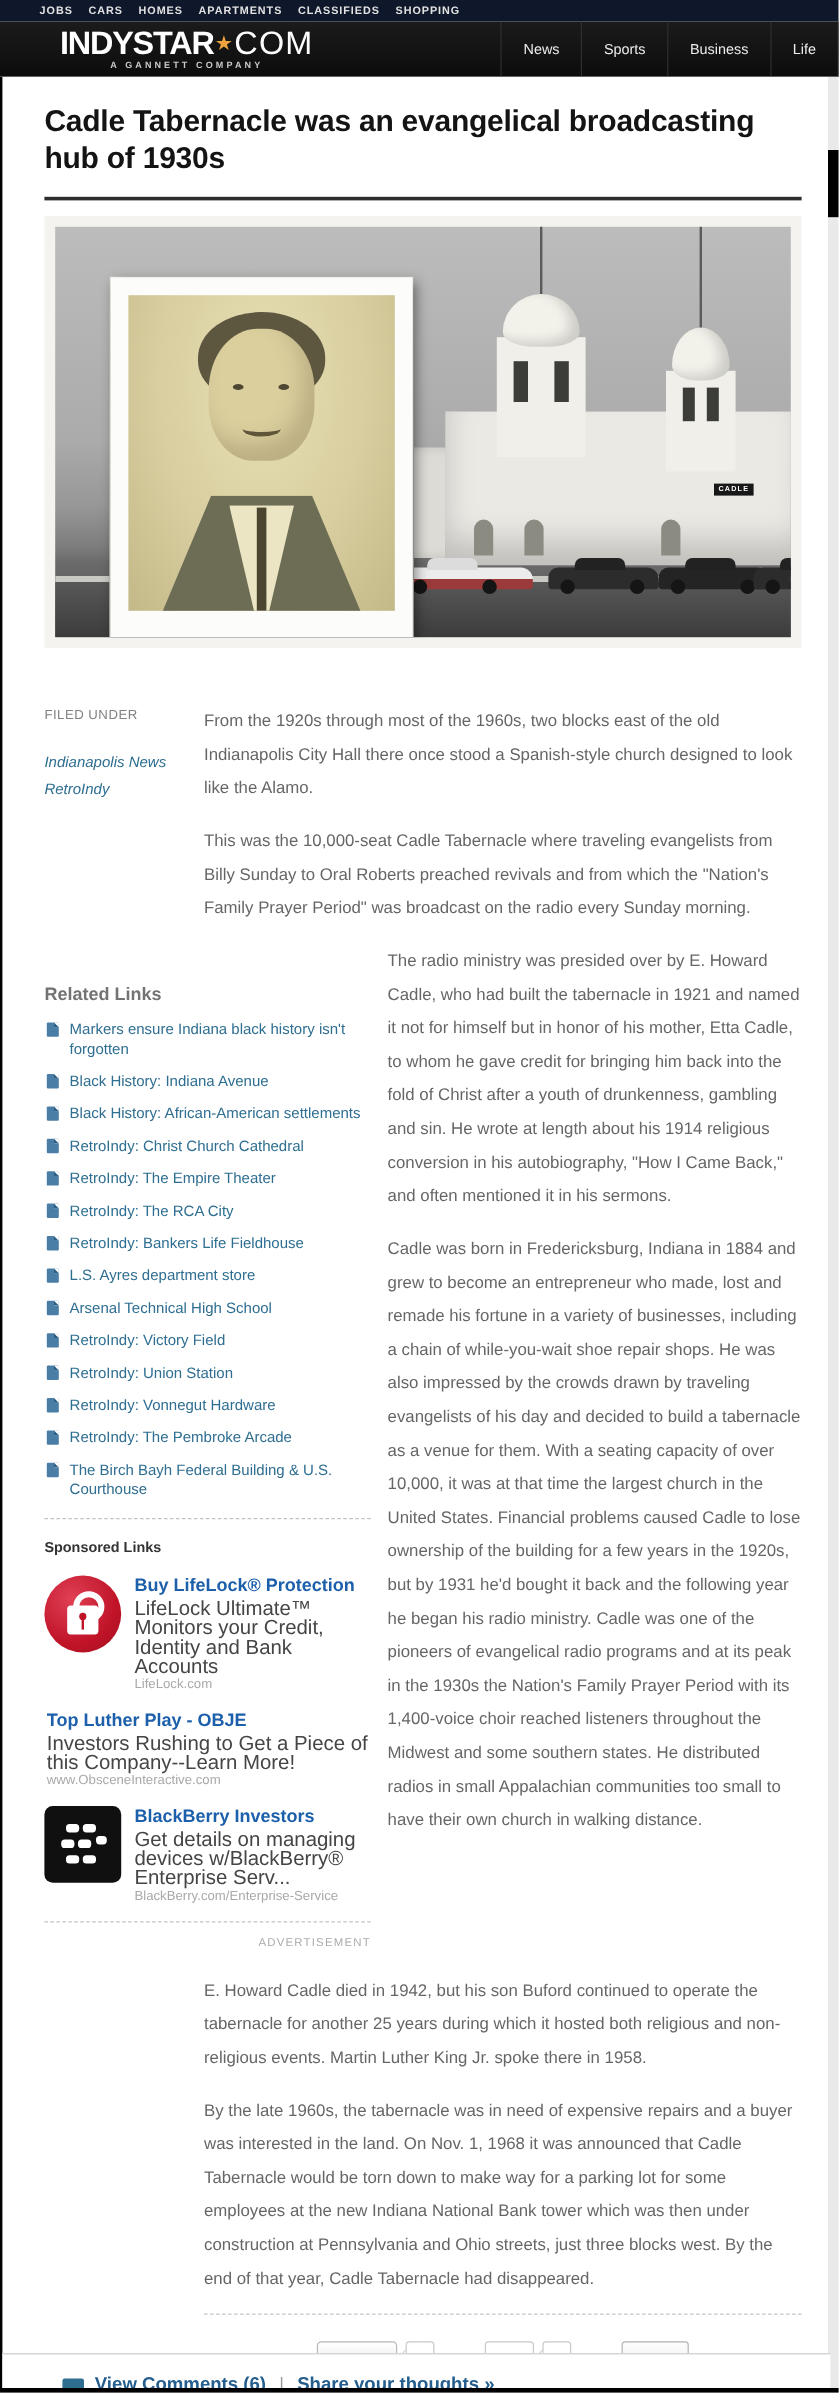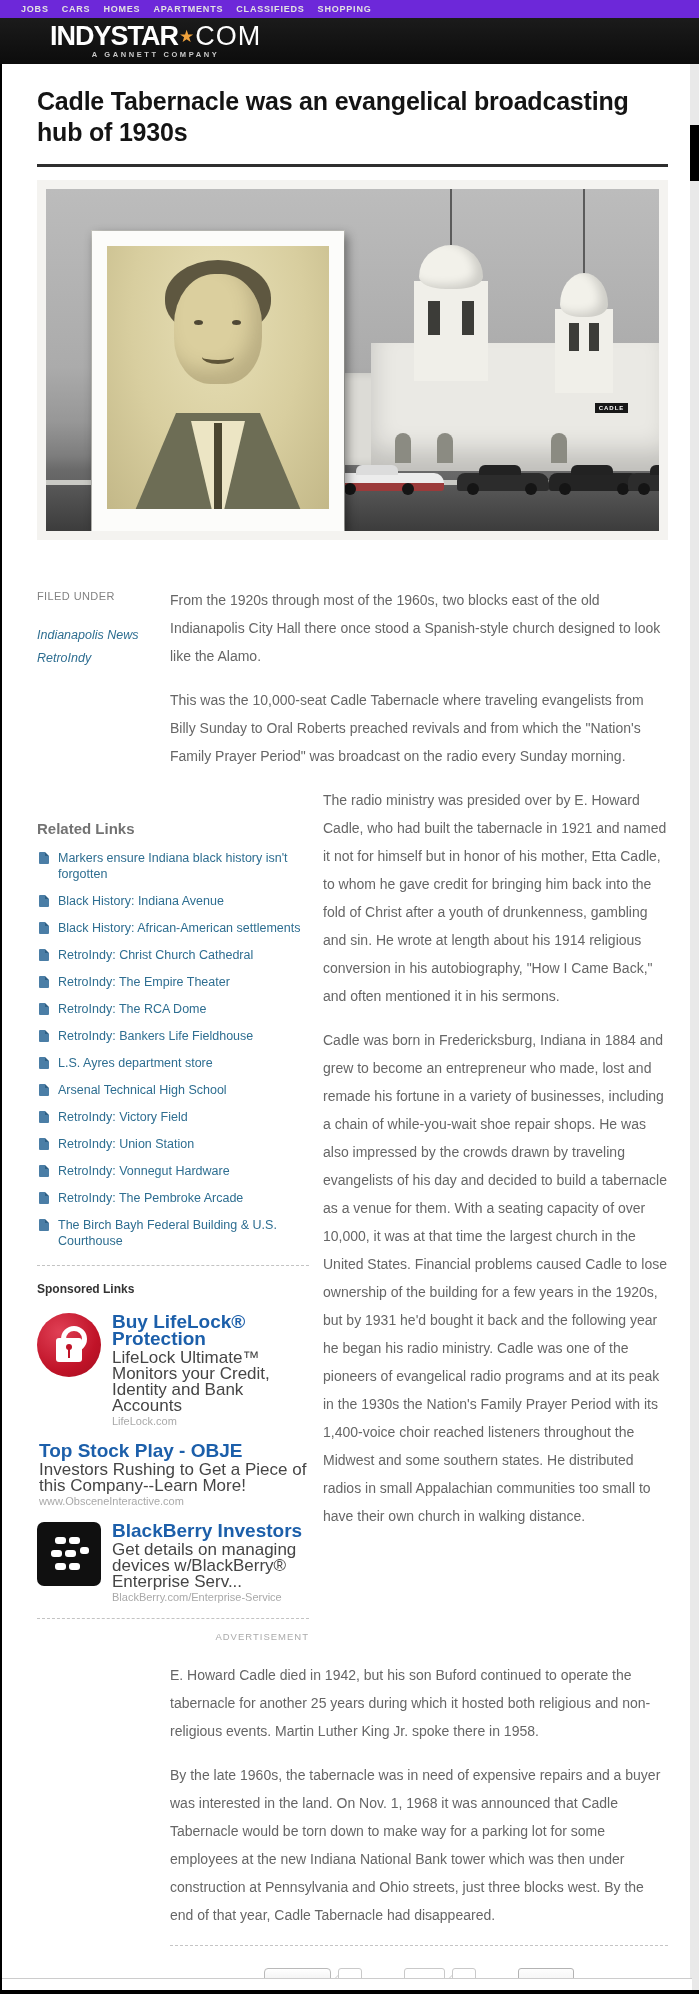--- a/index.html
+++ b/index.html
@@ -1,21 +1,21 @@
 <!DOCTYPE html>
 <html><head>
 <meta charset="utf-8">
 <style>
   * { margin:0; padding:0; box-sizing:border-box; }
   html,body { background:#fff; }
   body { width:699px; font-family:"Liberation Sans", sans-serif; }
   .page { position:relative; width:699px; height:1994px; overflow:hidden; background:#fff; border-bottom:4px solid #000; }
 
   
-  .topbar { height:18px; background:#6d28d9; display:flex; align-items:center; padding-left:21px; }
+  .topbar { height:18px; background:#0f172a; display:flex; align-items:center; padding-left:33px; }
   .topl { color:#e2e2e2; font-size:9px; font-weight:bold; letter-spacing:.8px; margin-right:13px; text-decoration:none; cursor:pointer; }
 
   
   .masthead { height:46px; background:linear-gradient(#1b1b1b,#0c0c0c); display:flex; justify-content:space-between; align-items:stretch; }
   .logo-wrap { padding:3px 0 0 50px; text-align:center; cursor:pointer; }
   .logo-line { white-space:nowrap; }
   .logo-main { color:#fff; font-weight:bold; font-size:27px; letter-spacing:-1px; }
   .logo-star { color:#f0a23c; font-size:17px; vertical-align:3px; margin:0 1px; }
   .logo-tld  { color:#fdfdfd; font-weight:300; font-size:27px; letter-spacing:1px; }
   .logo-tag  { color:#c9c9c9; font-size:7.5px; font-weight:bold; letter-spacing:2.6px; margin-top:-2px; }
@@ -96,21 +96,21 @@
   .ad { display:flex; margin-bottom:13px; }
   .ad-badge { flex:0 0 auto; width:64px; height:64px; margin-right:11px; position:relative; }
   .ad.no-icon { padding-left:2px; }
   .lifelock { background:radial-gradient(circle at 35% 30%, #e04055, #c01328 62%, #a30f20); border-radius:50%; }
   .lifelock::before { content:""; position:absolute; left:24px; top:13px; width:16px; height:16px; border:5px solid #fff; border-radius:50%; }
   .lifelock::after { content:""; position:absolute; left:19px; top:25px; width:26px; height:24px; background:#fff; border-radius:3px; }
   .lifelock .keyhole { position:absolute; left:29px; top:31px; width:6px; height:6px; background:#c01328; border-radius:50%; z-index:2; }
   .lifelock .keyhole::after { content:""; position:absolute; left:2px; top:5px; width:2px; height:9px; background:#c01328; }
   .bb { background:#101010; border-radius:7px; display:flex; align-items:center; justify-content:center; }
   .ad-body { min-width:0; }
-  .ad-title { display:block; color:#1c5faa; font-size:19px; font-weight:bold; line-height:17px; margin-bottom:3px; text-decoration:none; cursor:pointer; }
+  .ad-title { display:block; color:#1c5faa; font-size:15px; font-weight:bold; line-height:17px; margin-bottom:3px; text-decoration:none; cursor:pointer; }
   .ad-desc { color:#454545; font-size:17px; line-height:16px; }
   .ad-url { color:#a9a9a9; font-size:11px; line-height:15px; margin-top:0; }
   .advert-rule { border-top:1px dashed #c3c3c3; margin-top:4px; }
   .advert-label { text-align:right; color:#ababab; font-size:9.5px; letter-spacing:1px; padding:4px 0 2px; }
 
   
   .end-dash { border-top:1px dashed #c5c5c5; margin-top:8px; }
   .social-row { display:flex; justify-content:center; align-items:center; gap:14px; margin-top:22px; }
   .s-group { display:flex; align-items:center; margin:0 14px; }
   .tweetbtn { display:flex; align-items:center; gap:4px; background:linear-gradient(#fff,#dcdcdc); border:1px solid #b9b9b9; border-radius:4px; padding:2px 7px; font-size:12px; font-weight:bold; color:#333; cursor:pointer; }
@@ -150,20 +150,27 @@
       <a class="topl">SHOPPING</a>
     </div>
 
   <div class="masthead">
     <div class="logo-wrap">
       <div class="logo-line">
         <span class="logo-main">INDYSTAR</span><span class="logo-star">★</span><span class="logo-tld">COM</span>
       </div>
       <div class="logo-tag">A GANNETT COMPANY</div>
     </div>
+    <div class="tabs">
+
+    <div class="tab">News</div>
+        <div class="tab">Sports</div>
+        <div class="tab">Business</div>
+        <div class="tab">Life</div>
+      </div>
   </div>
 
   <div class="main-white">
     <div class="inner">
 
       <h1 class="headline">Cadle Tabernacle was an evangelical broadcasting hub of 1930s</h1>
       <div class="head-rule"></div>
 
       <div class="photo">
         <div class="photo-inner">
@@ -249,21 +256,21 @@
                     <a class="rel-link">RetroIndy: Christ Church Cathedral</a>
                   </div>
 
                   <div class="rel-item">
                     <span class="doc-icon"></span>
                     <a class="rel-link">RetroIndy: The Empire Theater</a>
                   </div>
 
                   <div class="rel-item">
                     <span class="doc-icon"></span>
-                    <a class="rel-link">RetroIndy: The RCA Dome</a>
+                    <a class="rel-link">RetroIndy: The RCA City</a>
                   </div>
 
                   <div class="rel-item">
                     <span class="doc-icon"></span>
                     <a class="rel-link">RetroIndy: Bankers Life Fieldhouse</a>
                   </div>
 
                   <div class="rel-item">
                     <span class="doc-icon"></span>
                     <a class="rel-link">L.S. Ayres department store</a>
@@ -309,21 +316,21 @@
                     </div>
                   <div class="ad-body">
                     <a class="ad-title">Buy LifeLock® Protection</a>
                     <div class="ad-desc">LifeLock Ultimate™ Monitors your Credit, Identity and Bank Accounts</div>
                     <div class="ad-url">LifeLock.com</div>
                   </div>
                 </div>
 
                 <div class="ad no-icon">
                   <div class="ad-body">
-                    <a class="ad-title">Top Stock Play - OBJE</a>
+                    <a class="ad-title">Top Luther Play - OBJE</a>
                     <div class="ad-desc">Investors Rushing to Get a Piece of this Company--Learn More!</div>
                     <div class="ad-url">www.ObsceneInteractive.com</div>
                   </div>
                 </div>
 
                 <div class="ad">
                   <div class="ad-badge bb">
                     <svg viewBox="0 0 56 56" width="56" height="56" aria-hidden="true">
                         <g fill="#fff">
                           <rect x="14" y="11" rx="3" width="11" height="7"></rect>

